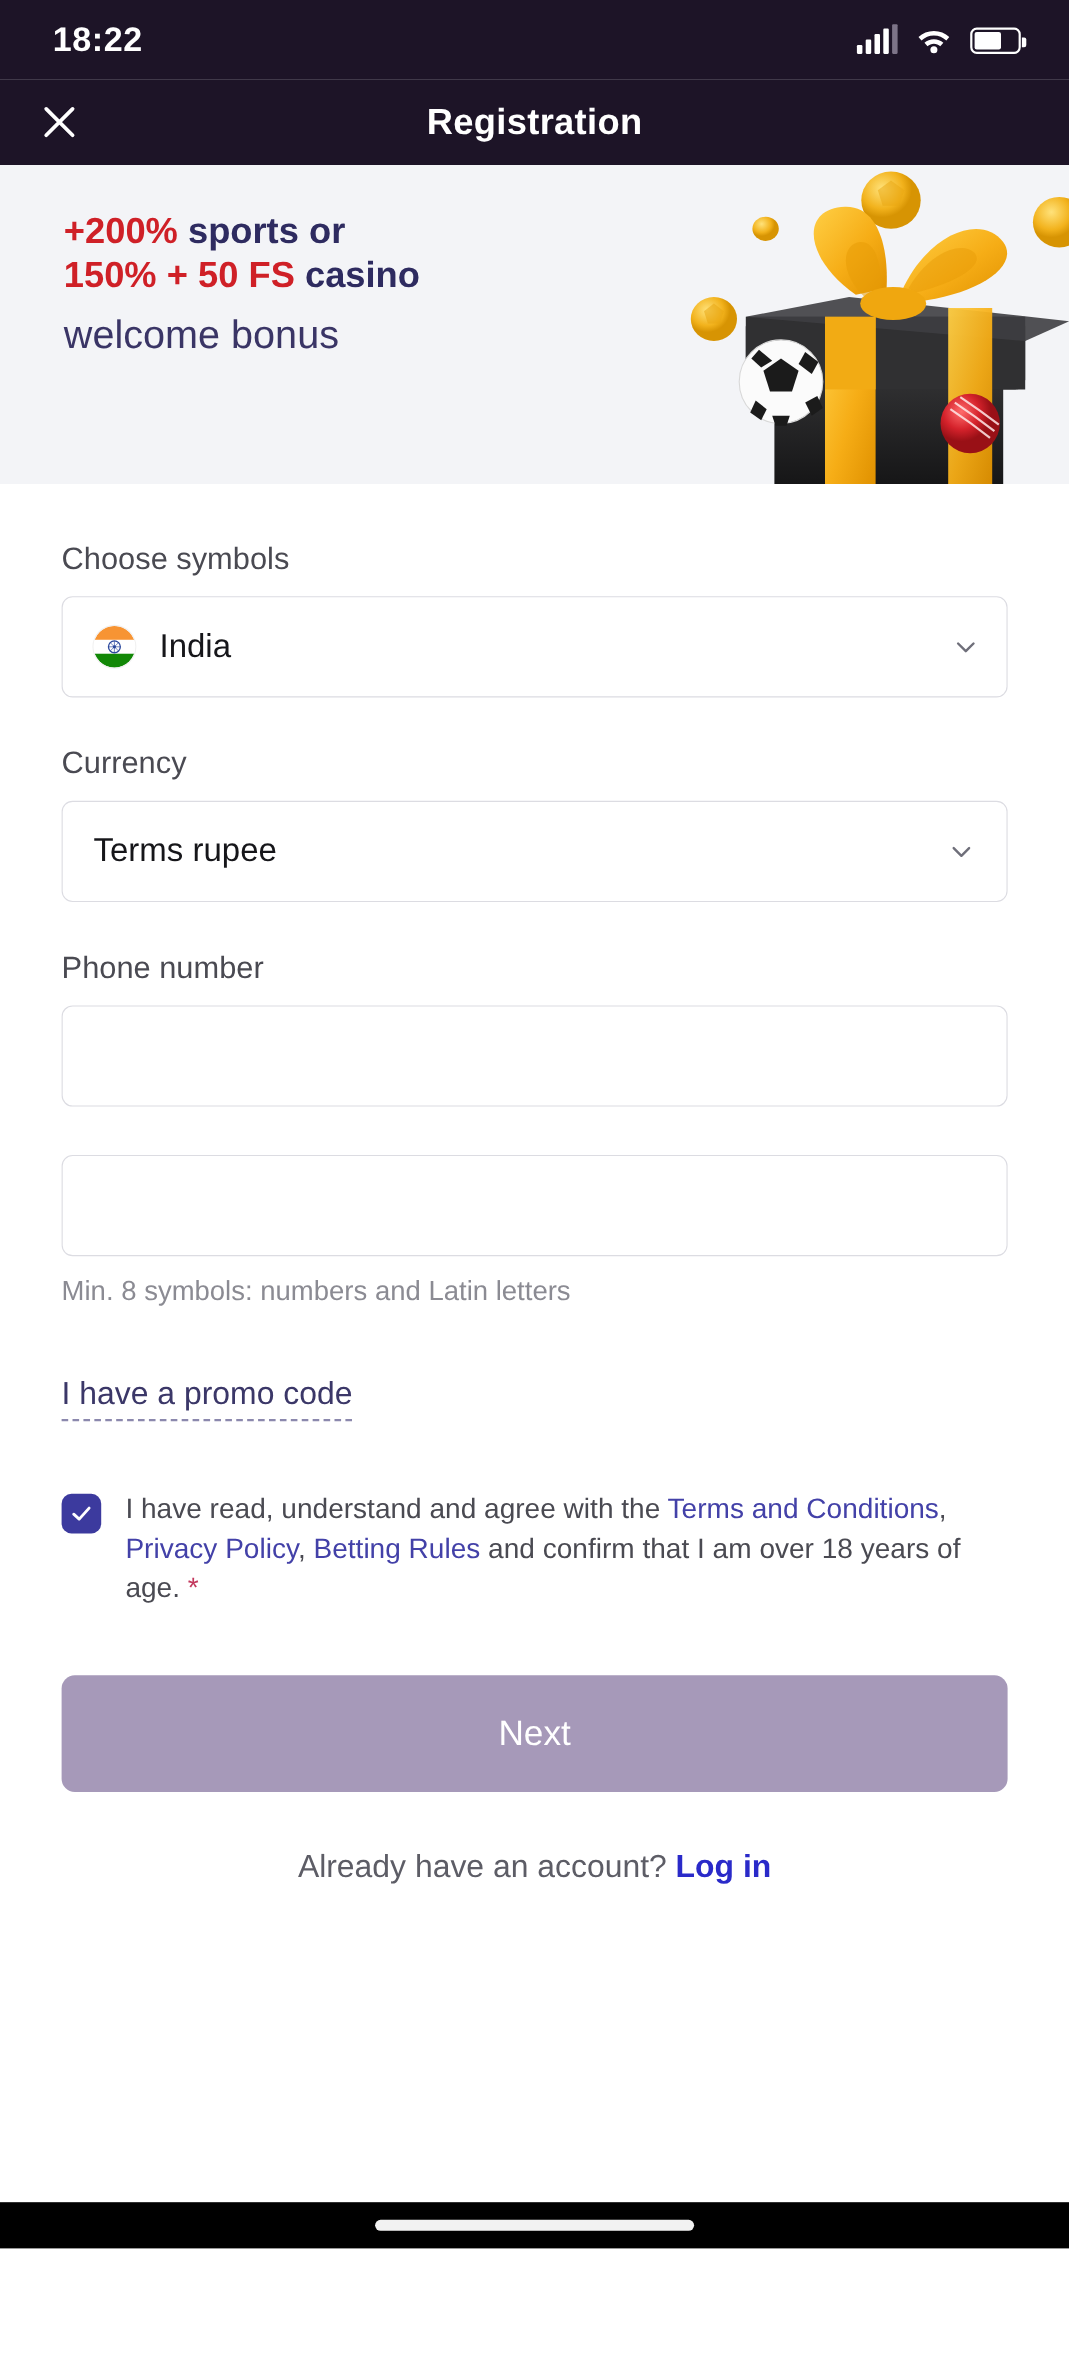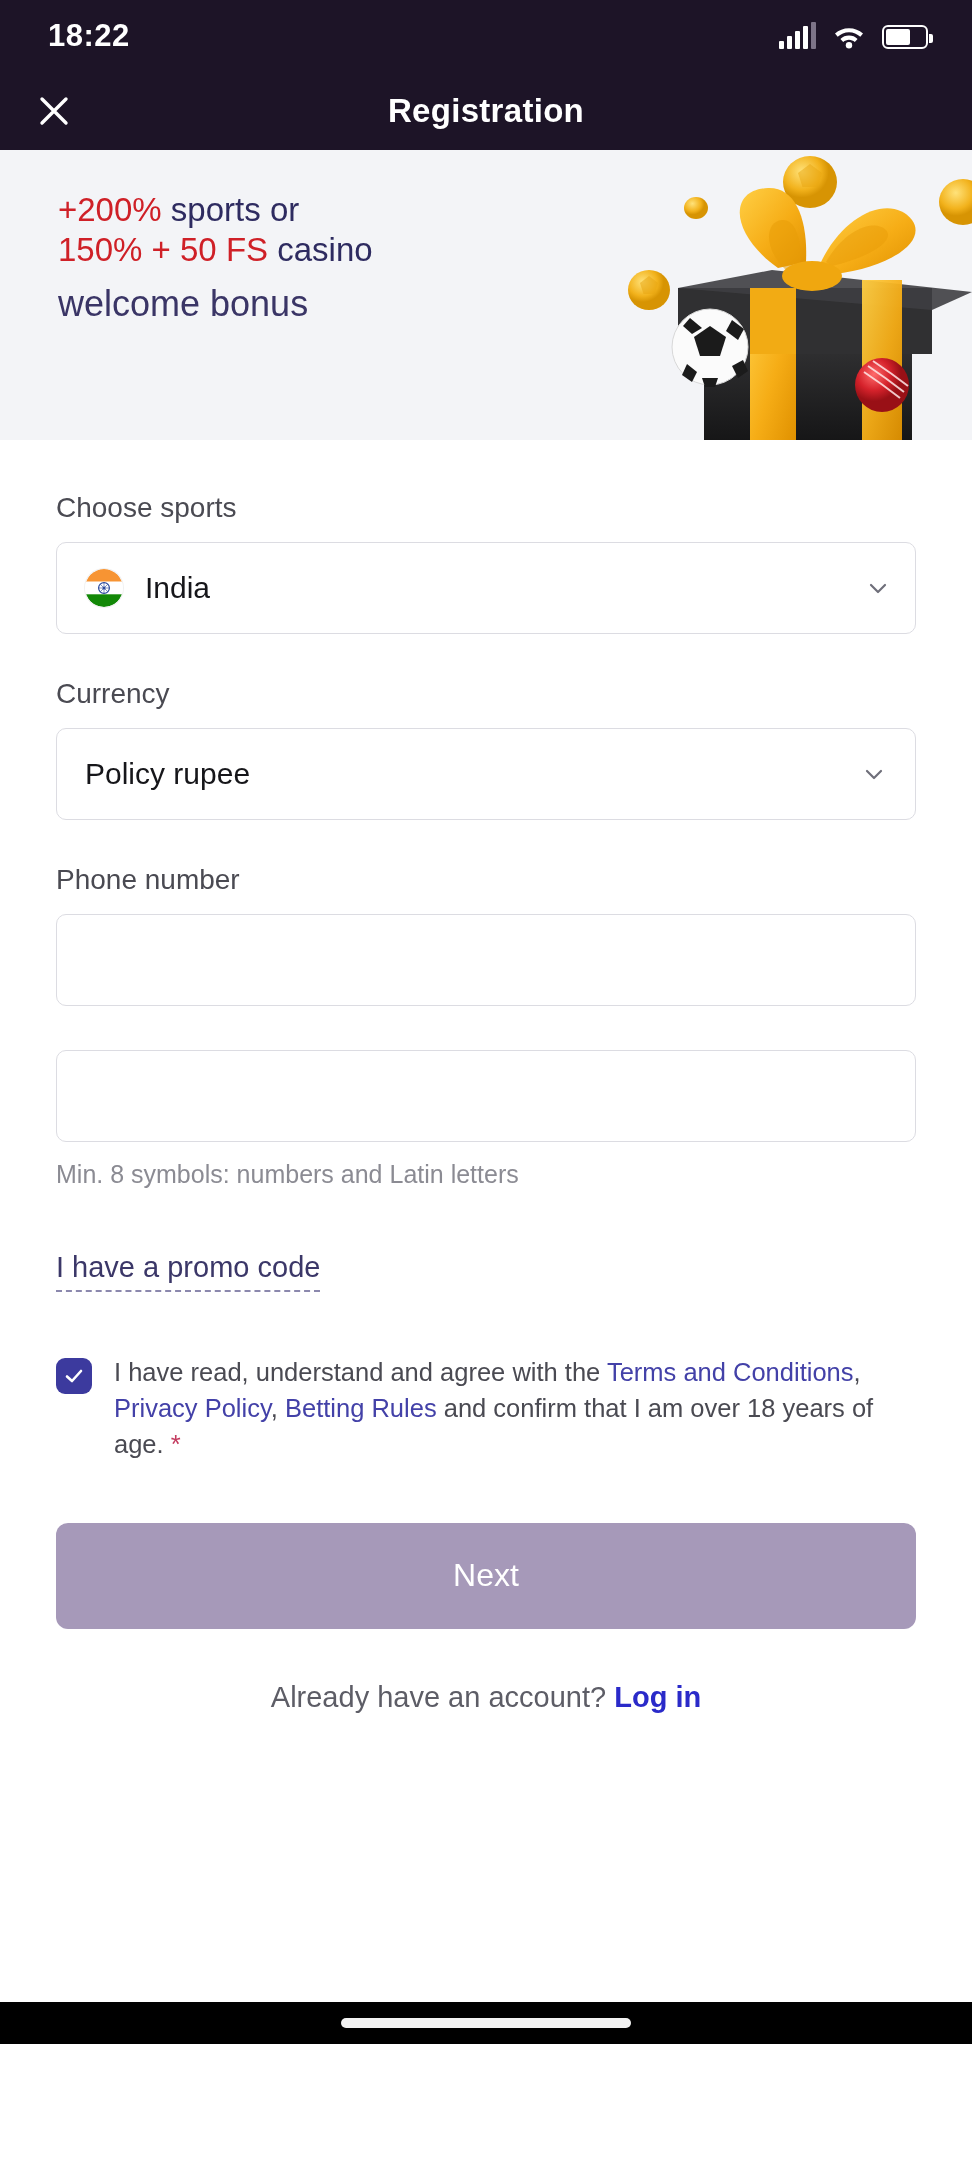--- a/index.html
+++ b/index.html
@@ -48,21 +48,21 @@
   .header-title {
     width:100%; text-align:center; font-size:33px; font-weight:700;
     letter-spacing:.3px;
   }
 
   
   .banner {
     height:290px; background:#f3f4f7; position:relative; overflow:hidden;
   }
   .banner-text { padding:40px 0 0 58px; position:relative; z-index:3; }
-  .bl { font-size:33px; font-weight:400; line-height:1.22; color:#2e2b60; white-space:nowrap;}
+  .bl { font-size:33px; font-weight:700; line-height:1.22; color:#2e2b60; white-space:nowrap;}
   .bl .red { color:#cf2027; }
   .bsub { font-size:36px; color:#3a3566; margin-top:12px; font-weight:400; }
 
   
   .art { position:absolute; right:0; top:0; width:390px; height:290px; z-index:1; }
 
   
   .form { padding:0 56px; }
   .field { margin-top:44px; }
   .field:first-child { margin-top:52px; }
@@ -221,21 +221,21 @@
       <div class="bl">
         <span class="red">150% + 50 FS</span><span> casino</span>
       </div>
       <div class="bsub">welcome bonus</div>
     </div>
   </div>
 
   <div class="form">
 
     <div class="field">
-      <div class="flabel">Choose sports</div>
+      <div class="flabel">Choose symbols</div>
       <div class="control">
         <span class="flag">
           <svg width="38" height="38" viewBox="0 0 38 38">
             <clipPath id="cc">
                 <circle cx="19" cy="19" r="19"></circle>
               </clipPath>
             <g clip-path="url(#cc)">
               <rect x="0" y="0" width="38" height="12.7" fill="#f79433"></rect>
               <rect x="0" y="12.7" width="38" height="12.6" fill="#ffffff"></rect>
               <rect x="0" y="25.3" width="38" height="12.7" fill="#128807"></rect>
@@ -252,21 +252,21 @@
           <svg width="26" height="26" viewBox="0 0 26 26">
             <path d="M6 10 L13 17 L20 10" fill="none" stroke="#6f6f7a" stroke-width="2.2" stroke-linecap="round" stroke-linejoin="round"></path>
           </svg>
         </span>
       </div>
     </div>
 
     <div class="field">
       <div class="flabel">Currency</div>
       <div class="control plain">
-        <span class="value">Policy rupee</span>
+        <span class="value">Terms rupee</span>
         <span class="chev">
           <svg width="26" height="26" viewBox="0 0 26 26">
             <path d="M6 10 L13 17 L20 10" fill="none" stroke="#6f6f7a" stroke-width="2.2" stroke-linecap="round" stroke-linejoin="round"></path>
           </svg>
         </span>
       </div>
     </div>
 
     <div class="field">
       <div class="flabel">Phone number</div>

